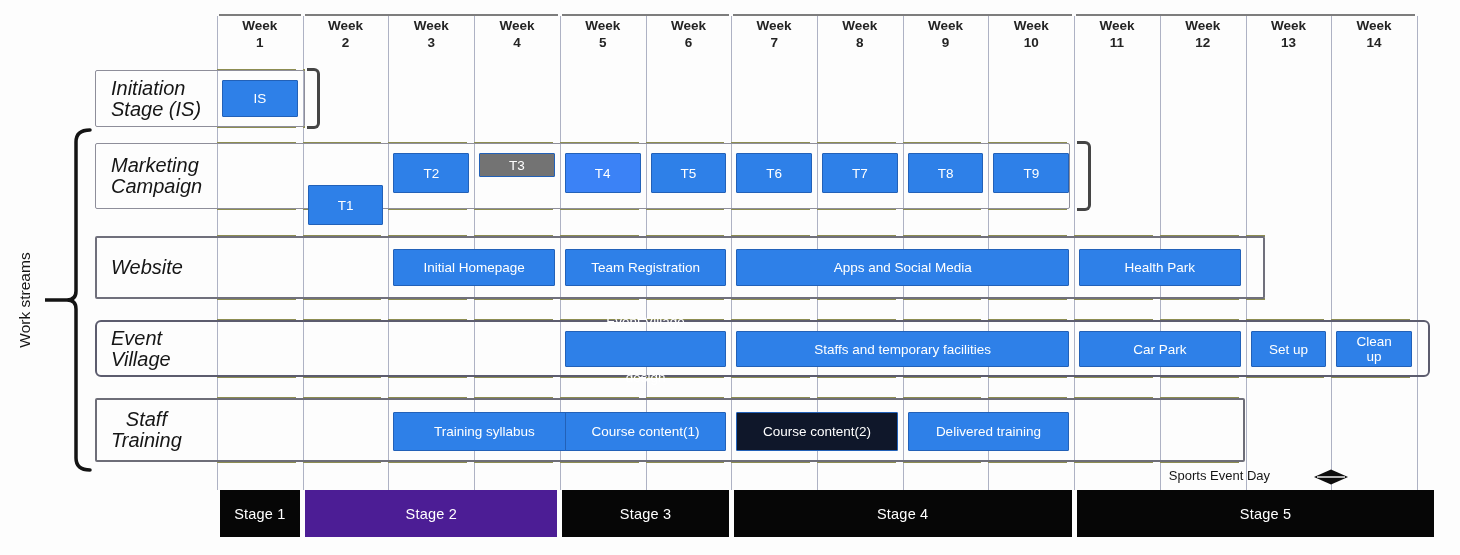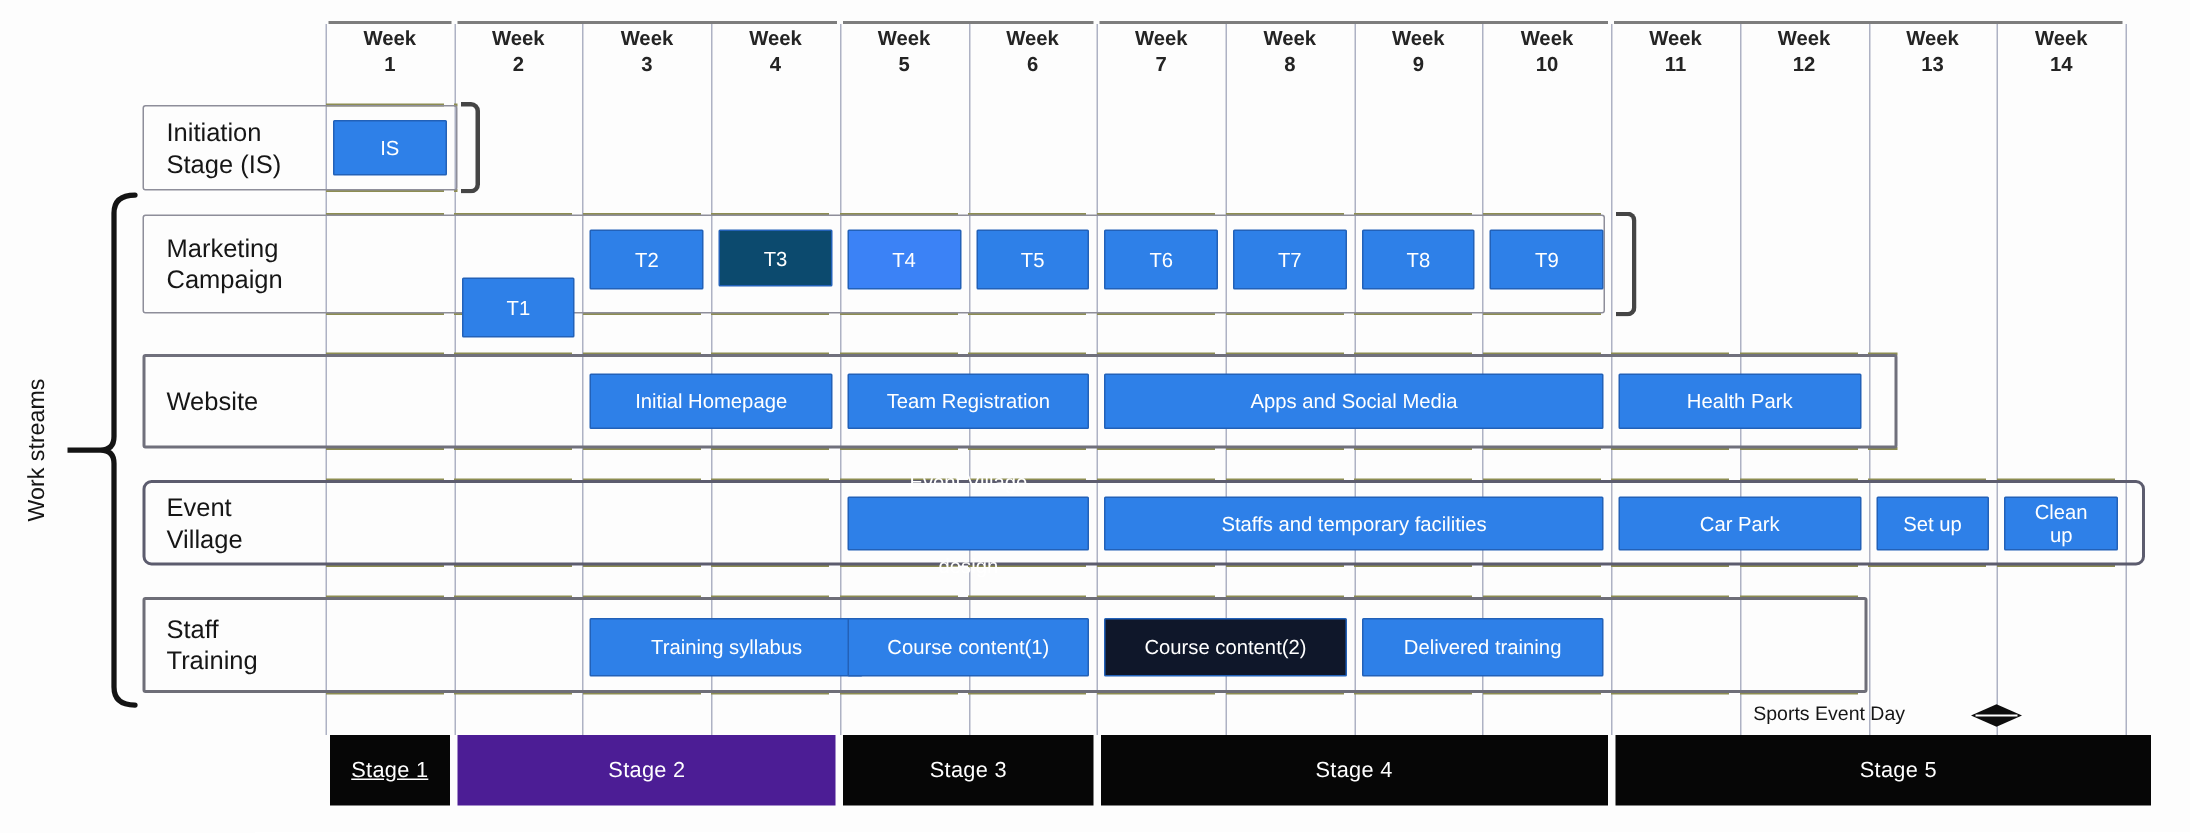--- a/index.html
+++ b/index.html
@@ -7,21 +7,21 @@
     position:relative;width:1460px;height:555px;background:#fdfdfd;overflow:hidden;
     font-family:"Liberation Sans","DejaVu Sans",sans-serif;color:#1b1b1b;
   }
   .week-header{position:absolute;top:17px;text-align:center;font-size:13.5px;font-weight:600;
     color:#242424;line-height:17px;}
   .gridline{position:absolute;width:1px;background:#aeb2c4;}
   .topline{position:absolute;height:2px;background:#7d7d7d;}
   .row-box{position:absolute;border-style:solid;background:transparent;box-sizing:border-box;}
   .olive-line{position:absolute;height:2px;}
   .row-label{position:absolute;display:flex;flex-direction:column;justify-content:center;
-    font-size:17px;line-height:21px;color:#161616;}
+    font-size:20px;line-height:21px;color:#161616;font-style:italic;}
   .task-bar{position:absolute;background:#2e80e8;border:1px solid #2261b8;box-sizing:border-box;
     display:flex;flex-direction:column;align-items:center;justify-content:center;
     color:#ffffff;font-size:13.5px;line-height:15px;text-align:center;border-radius:1px;}
   .bracket{position:absolute;border:3px solid #454545;border-left:none;
     border-radius:0 6px 6px 0;box-sizing:border-box;background:transparent;}
   .stage-bar{position:absolute;background:#060606;color:#ffffff;display:flex;align-items:center;
     justify-content:center;font-size:14.5px;letter-spacing:.2px;}
   #work-streams-label{position:absolute;left:-34px;top:290px;width:120px;height:20px;
     text-align:center;font-size:15.5px;color:#161616;transform:rotate(-90deg);}
   #milestone-label{position:absolute;left:1090px;top:468px;width:180px;text-align:right;
@@ -138,21 +138,21 @@
       <div class="row-label" style="left: 111px; top: 143px; height: 66px;">
         <div>Marketing</div>
         <div>Campaign</div>
       </div>
       <div class="task-bar" style="left: 307.714px; top: 153px; width: 75.7143px; height: 40px; background: rgb(46, 128, 232); border-color: rgb(34, 97, 184); color: rgb(255, 255, 255); margin-top: 32px;">
         <div>T1</div>
       </div>
       <div class="task-bar" style="left: 393.429px; top: 153px; width: 75.7143px; height: 40px; background: rgb(46, 128, 232); border-color: rgb(34, 97, 184); color: rgb(255, 255, 255);">
         <div>T2</div>
       </div>
-      <div class="task-bar" style="left: 479.143px; top: 153px; width: 75.7143px; height: 38px; background: #0c4a6e; border-color: rgb(34, 97, 184); color: rgb(255, 255, 255);">
+      <div class="task-bar" style="left: 479.143px; top: 153px; width: 75.7143px; height: 24px; background: #737373; border-color: rgb(34, 97, 184); color: rgb(255, 255, 255);">
         <div>T3</div>
       </div>
       <div class="task-bar" style="left: 564.857px; top: 153px; width: 75.7143px; height: 40px; background: #3b82f6; border-color: rgb(34, 97, 184); color: rgb(255, 255, 255);">
         <div>T4</div>
       </div>
       <div class="task-bar" style="left: 650.571px; top: 153px; width: 75.7143px; height: 40px; background: rgb(46, 128, 232); border-color: rgb(34, 97, 184); color: rgb(255, 255, 255);">
         <div>T5</div>
       </div>
       <div class="task-bar" style="left: 736.286px; top: 153px; width: 75.7143px; height: 40px; background: rgb(46, 128, 232); border-color: rgb(34, 97, 184); color: rgb(255, 255, 255);">
         <div>T6</div>
@@ -205,39 +205,39 @@
       <div class="task-bar" style="left: 1250.57px; top: 331px; width: 75.7143px; height: 36px; background: rgb(46, 128, 232); border-color: rgb(34, 97, 184); color: rgb(255, 255, 255);">
         <div>Set up</div>
       </div>
       <div class="task-bar" style="left: 1336.29px; top: 331px; width: 75.7143px; height: 36px; background: rgb(46, 128, 232); border-color: rgb(34, 97, 184); color: rgb(255, 255, 255);">
         <div>Clean</div>
         <div>up</div>
       </div>
       <div class="olive-line" style="left: 217px; top: 397px; width: 1028px; background-image: repeating-linear-gradient(to right, rgb(141, 141, 82) 0px, rgb(141, 141, 82) 78.7143px, transparent 78.7143px, transparent 85.7143px);"></div>
       <div class="olive-line" style="left: 217px; top: 461px; width: 1028px; background-image: repeating-linear-gradient(to right, rgb(141, 141, 82) 0px, rgb(141, 141, 82) 78.7143px, transparent 78.7143px, transparent 85.7143px);"></div>
       <div class="row-box" style="left: 95px; top: 398px; width: 1150px; height: 64px; border-width: 2px; border-color: rgb(110, 110, 120); border-radius: 2px;"></div>
-      <div class="row-label" style="left: 111px; top: 398px; height: 64px;">
+      <div class="row-label" style="left: 111px; top: 398px; height: 64px; text-align: center;">
         <div>Staff</div>
         <div>Training</div>
       </div>
       <div class="task-bar" style="left: 393.429px; top: 412px; width: 182px; height: 39px; background: rgb(46, 128, 232); border-color: rgb(34, 97, 184); color: rgb(255, 255, 255);">
         <div>Training syllabus</div>
       </div>
       <div class="task-bar" style="left: 564.857px; top: 412px; width: 161.429px; height: 39px; background: rgb(46, 128, 232); border-color: rgb(34, 97, 184); color: #ffffff;">
         <div>Course content(1)</div>
       </div>
       <div class="task-bar" style="left: 736.286px; top: 412px; width: 161.429px; height: 39px; background: #0f172a; border-color: rgb(34, 97, 184); color: rgb(255, 255, 255);">
         <div>Course content(2)</div>
       </div>
       <div class="task-bar" style="left: 907.714px; top: 412px; width: 161.429px; height: 39px; background: rgb(46, 128, 232); border-color: rgb(34, 97, 184); color: rgb(255, 255, 255);">
         <div>Delivered training</div>
       </div>
     </div>
   <div id="stages-layer">
-      <div class="stage-bar" style="left: 219.5px; top: 490px; width: 80.7143px; height: 47px; background: rgb(6, 6, 6); color: rgb(255, 255, 255); text-decoration: underline;">Stage 1</div>
+      <div class="stage-bar" style="left: 219.5px; top: 490px; width: 80.7143px; height: 47px; background: rgb(6, 6, 6); color: rgb(255, 255, 255);">Stage 1</div>
       <div class="stage-bar" style="left: 305.214px; top: 490px; width: 252.143px; height: 47px; background: #4c1d95; color: rgb(255, 255, 255);">Stage 2</div>
       <div class="stage-bar" style="left: 562.357px; top: 490px; width: 166.429px; height: 47px; background: rgb(6, 6, 6); color: rgb(255, 255, 255);">Stage 3</div>
       <div class="stage-bar" style="left: 733.786px; top: 490px; width: 337.857px; height: 47px; background: rgb(6, 6, 6); color: rgb(255, 255, 255);">Stage 4</div>
       <div class="stage-bar" style="left: 1076.64px; top: 490px; width: 337.857px; height: 47px; background: rgb(6, 6, 6); color: rgb(255, 255, 255); padding-left: 20px;">Stage 5</div>
     </div>
 
   <div id="milestone-label">Sports Event Day</div>
   <svg id="milestone-diamond" width="34" height="16" viewBox="0 0 34 16" style="left: 1314.29px;">
     <polygon points="0,8 17,0.5 34,8 17,15.5" fill="#0d0d0d"></polygon>
     <line x1="3" y1="8" x2="31" y2="8" stroke="#ffffff" stroke-width="1.4"></line>

